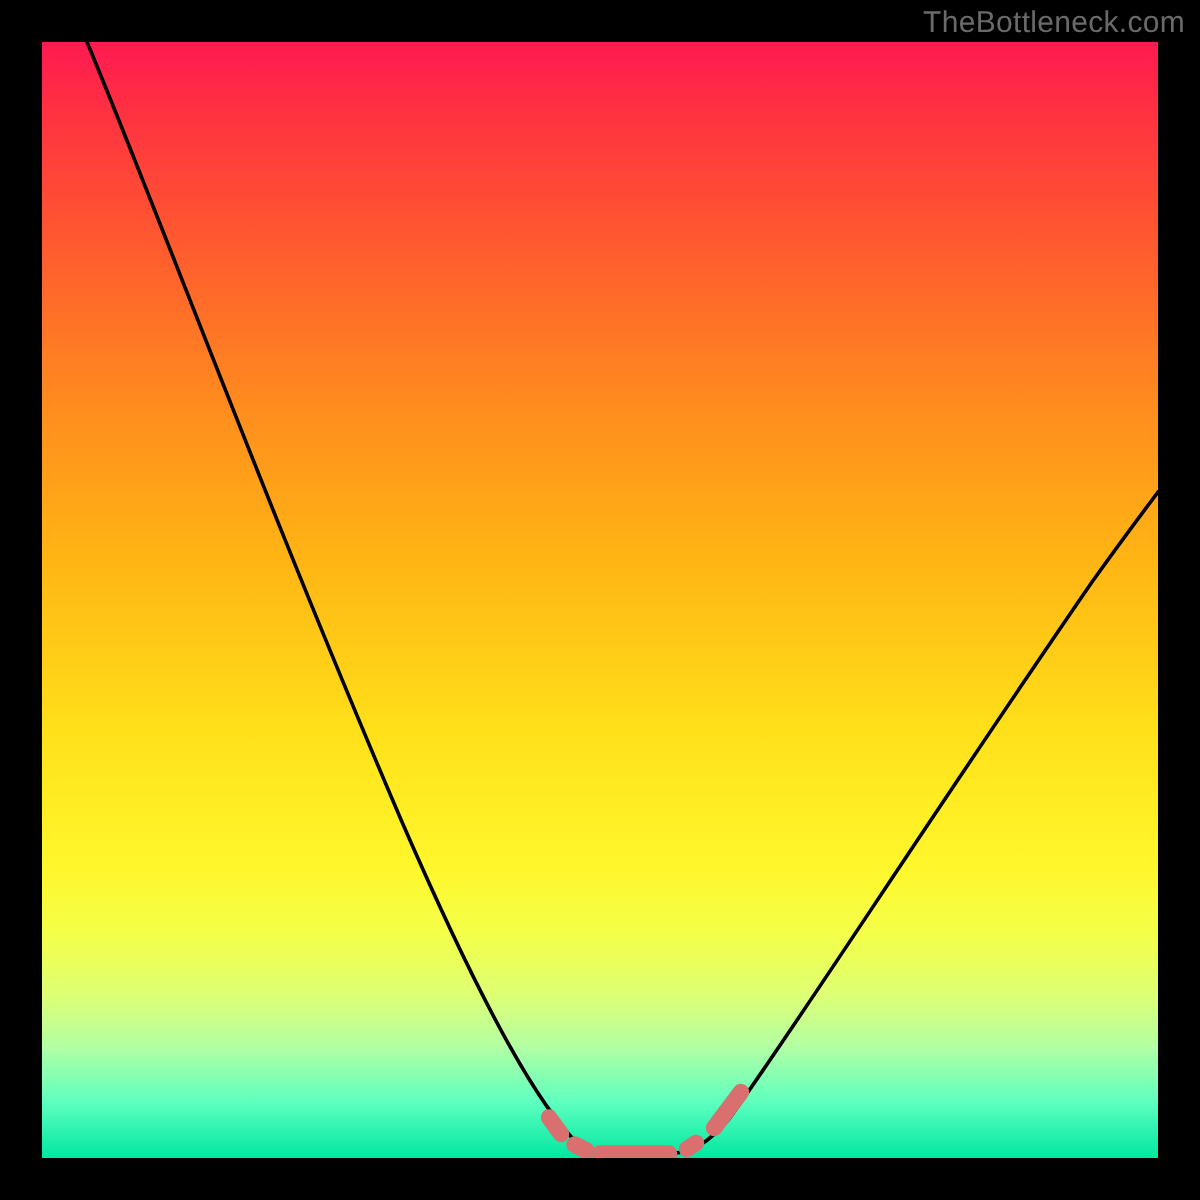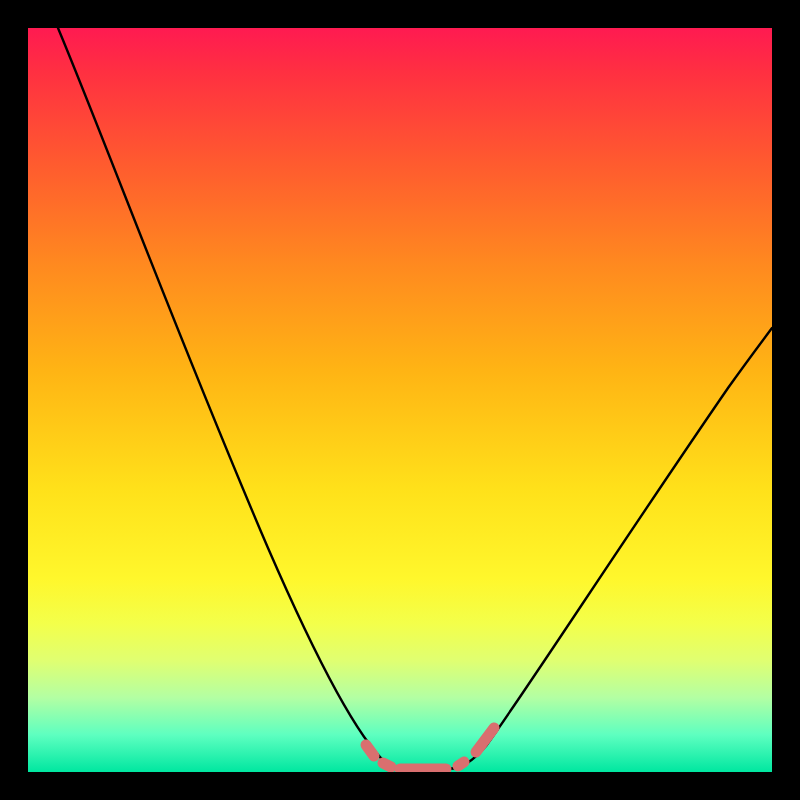--- a/index.html
+++ b/index.html
@@ -69,13 +69,14 @@
            C 720 332, 735 312, 744 300" fill="none" stroke="#000" stroke-width="2.4" stroke-linecap="round"></path>
       <g stroke="#d96f6f" stroke-width="11" stroke-linecap="round" fill="none">
         <line x1="338" y1="717" x2="346" y2="728"></line>
         <line x1="355" y1="735" x2="363" y2="739"></line>
         <line x1="372" y1="741" x2="418" y2="741"></line>
         <line x1="430" y1="738" x2="436" y2="734"></line>
         <line x1="448" y1="724" x2="466" y2="700"></line>
       </g>
     </svg>
   </div>
+  <div class="watermark">TheBottleneck.com</div>
 </div>
 
 </body></html>

